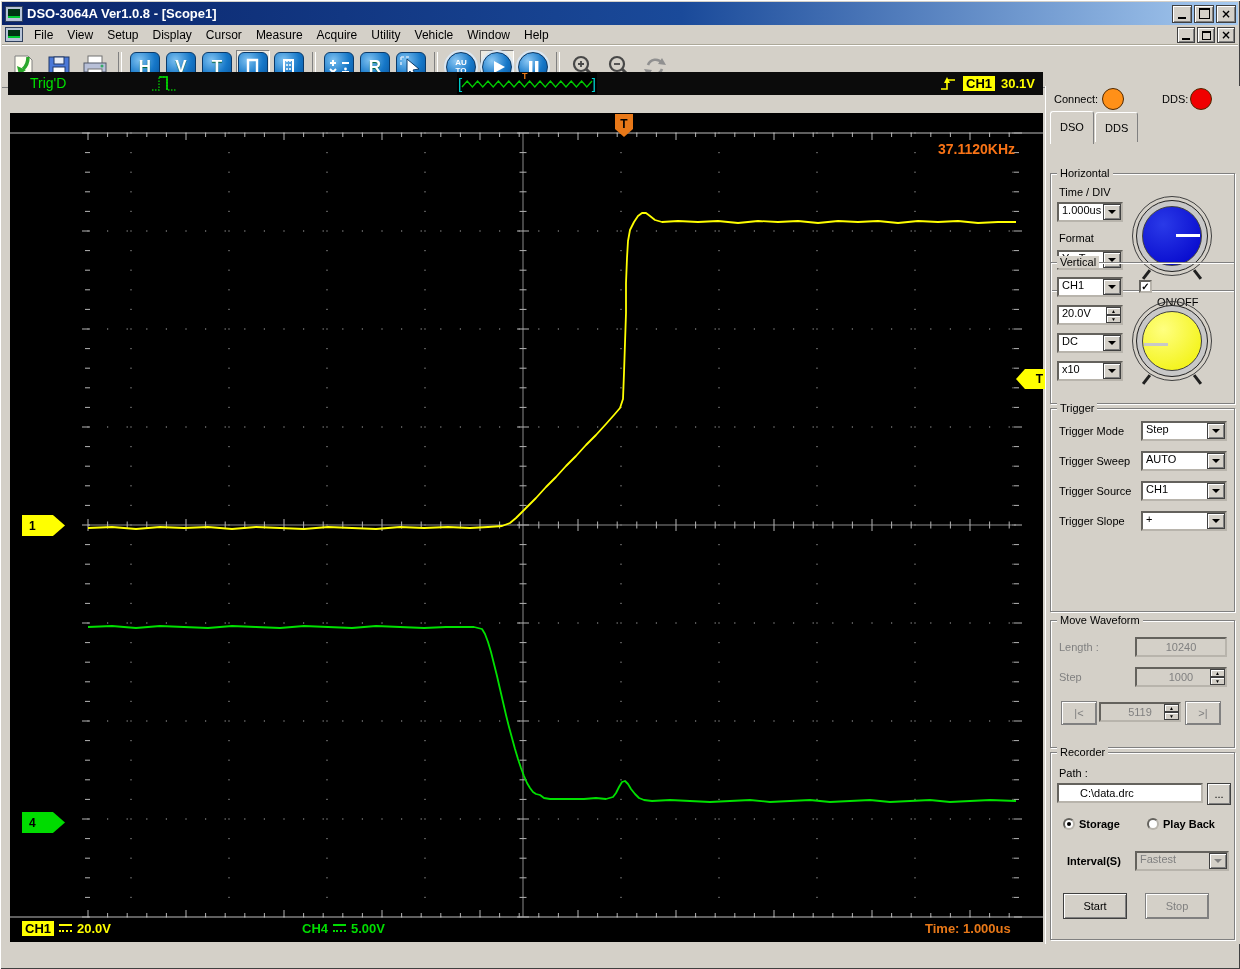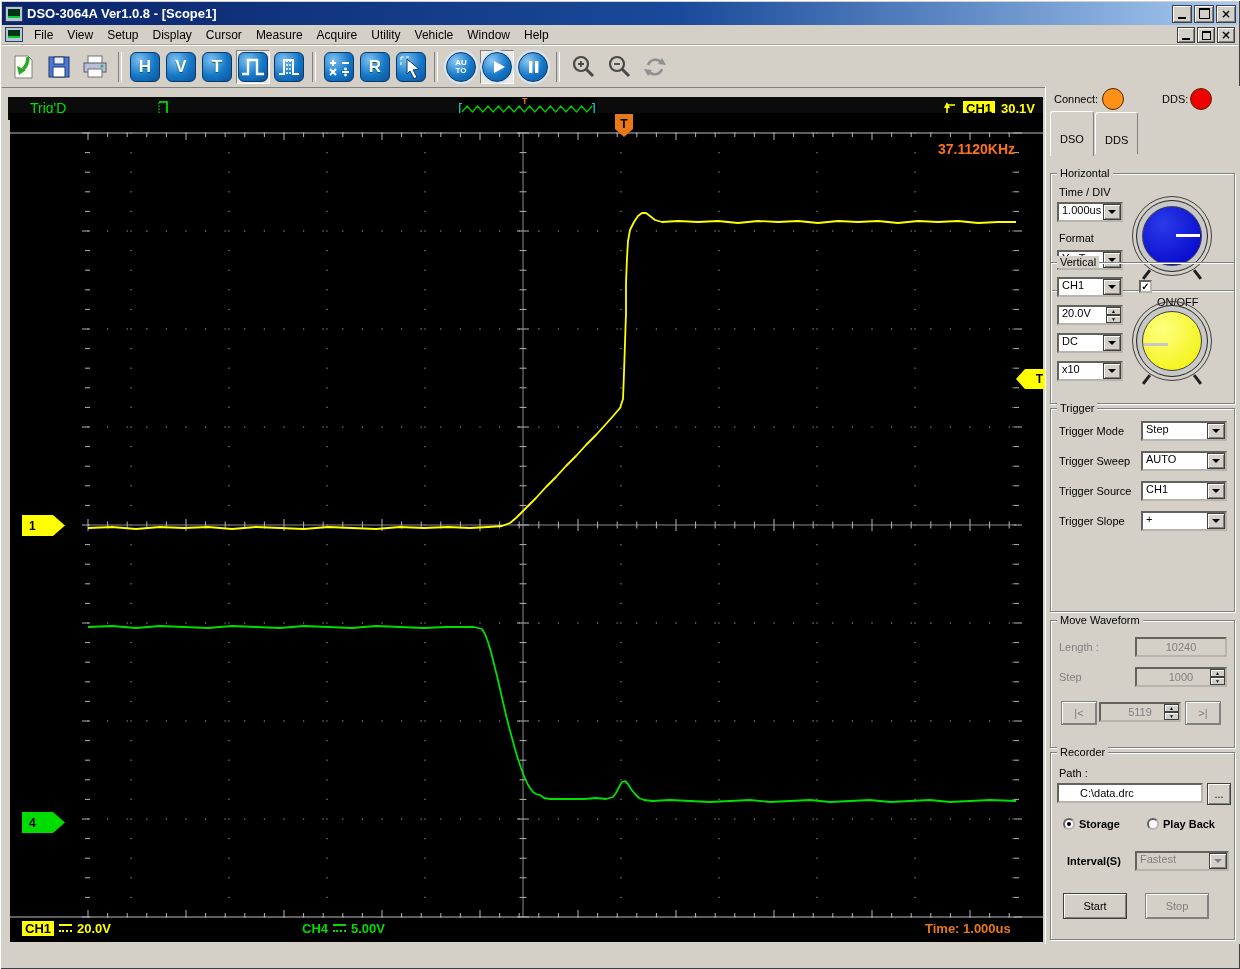--- a/index.html
+++ b/index.html
@@ -38,21 +38,21 @@
   .tsep{width:2px;height:30px;margin:0 4px;border-left:1px solid #808080;border-right:1px solid #fff;}
   .sqbtn{width:28px;height:28px;border-radius:6px;border:1px solid #0a3a6a;
      background:radial-gradient(circle at 30% 25%,#7cc0f0,#1577c8 55%,#0a5298);
      color:#fff;font-weight:bold;font-size:17px;display:flex;align-items:center;justify-content:center;
      text-shadow:0 1px 1px #063;}
   .cirbtn{width:28px;height:28px;border-radius:50%;border:1px solid #0a3a6a;
      background:radial-gradient(circle at 32% 28%,#8cc8f4,#1577c8 55%,#0a5298);
      box-shadow:0 0 0 2px #d9e6f2;color:#fff;font-weight:bold;
      display:flex;flex-direction:column;align-items:center;justify-content:center;line-height:1;}
   
-  .strip{position:absolute;left:8px;top:97px;width:1035px;height:23px;background:#0b0b0b;}
+  .strip{position:absolute;left:8px;top:72px;width:1035px;height:23px;background:#0b0b0b;}
   .trigd{position:absolute;left:22px;top:3px;color:#00e000;font-size:14px;}
   .pulse-glyph{position:absolute;left:142px;top:1px;}
   .preview{position:absolute;left:449px;top:1px;width:140px;height:21px;background:#000;}
   .pv-br{position:absolute;top:1px;color:#00d2d2;font-size:15px;line-height:19px;}
   .pv-t{position:absolute;left:65px;top:-2px;color:#e87818;font-size:9px;font-weight:bold;}
   .readout{position:absolute;right:8px;top:0;height:23px;display:flex;align-items:center;gap:6px;color:#ffff00;font-size:13px;font-weight:bold;}
   .chip{background:#ffff00;color:#000;padding:0 3px;font-weight:bold;}
   
   .scope{position:absolute;left:10px;top:113px;width:1033px;height:829px;background:#000;}
   .scope svg{position:absolute;left:0;top:0;}
@@ -62,21 +62,21 @@
   .mk-left{clip-path:polygon(28% 0,100% 0,100% 100%,28% 100%,0 50%);width:27px;height:20px;justify-content:flex-end;padding-right:5px;}
   .mk-down{clip-path:polygon(0 0,100% 0,100% 65%,50% 100%,0 65%);width:18px;height:19px;justify-content:center;padding-bottom:4px;}
   .botlabels{position:absolute;left:0;top:808px;width:100%;height:20px;font-size:13px;font-weight:bold;}
   .lab-group{position:absolute;display:flex;align-items:center;gap:5px;}
   .dcicon{display:inline-block;width:13px;height:7px;border-top:2px solid currentColor;position:relative;}
   .dcicon::after{content:"";position:absolute;left:0;right:0;bottom:1px;border-bottom:2px dotted currentColor;}
   
   .panel{position:absolute;left:1045px;top:86px;width:195px;height:858px;background:#d4d0c8;border-left:1px solid #fff;}
   .led{position:absolute;width:20px;height:20px;border-radius:50%;border:1px solid #502800;}
   .tab{position:absolute;top:26px;height:20px;background:#d4d0c8;border:1px solid #808080;border-bottom:none;
-       border-top-color:#fff;border-left-color:#fff;border-radius:3px 3px 0 0;padding:21px 9px 0;}
+       border-top-color:#fff;border-left-color:#fff;border-radius:3px 3px 0 0;padding:9px 9px 0;}
   .tab.active{top:25px;height:23px;z-index:2;box-shadow:0 2px 0 #d4d0c8;}
   .fs{position:absolute;left:4px;width:183px;border:1px solid #808080;box-shadow:1px 1px 0 #fff, inset 1px 1px 0 #fff;}
   .fs .legend{position:absolute;top:-7px;left:6px;background:#d4d0c8;padding:0 3px;}
   .flabel{position:absolute;white-space:nowrap;}
   .combo{position:absolute;height:20px;background:#fff;border:2px inset #b8b4ac;box-sizing:border-box;}
   .combo .val{padding:1px 3px;white-space:nowrap;overflow:hidden;}
   .cbtn{position:absolute;right:0;top:0;bottom:0;width:16px;background:#d4d0c8;border:1px solid #404040;
         box-shadow:inset 1px 1px 0 #fff, inset -1px -1px 0 #808080;display:flex;align-items:center;justify-content:center;}
   .arr{width:0;height:0;border:4px solid transparent;border-top:4px solid #000;margin-top:4px;}
   .dis .arr{border-top-color:#808080;}

